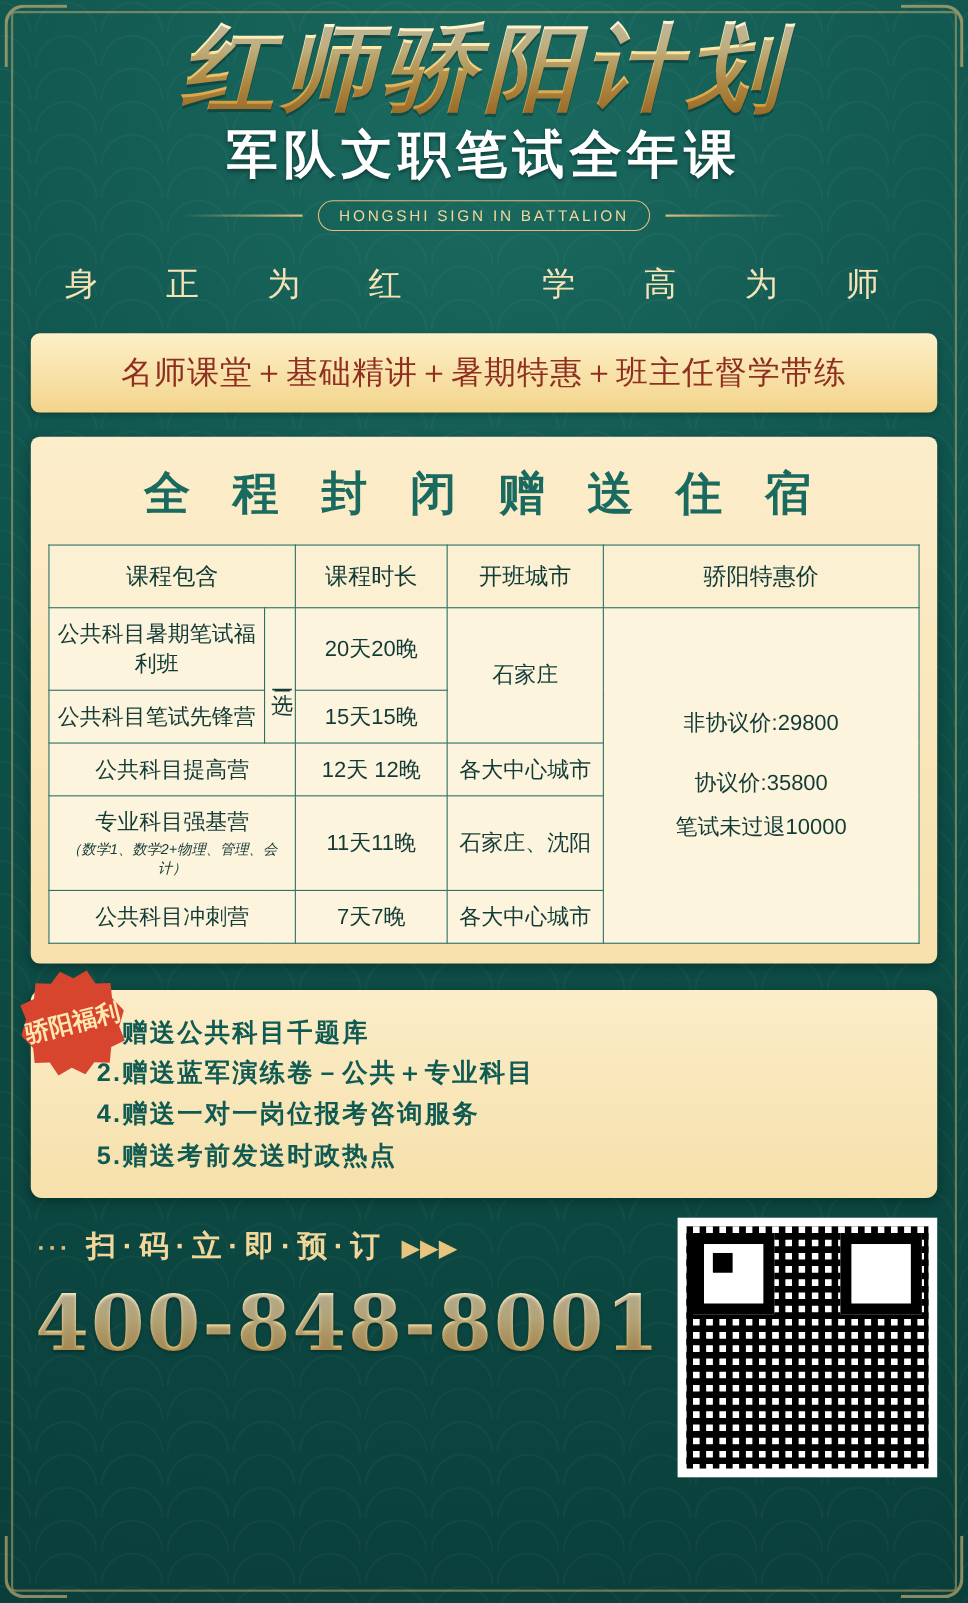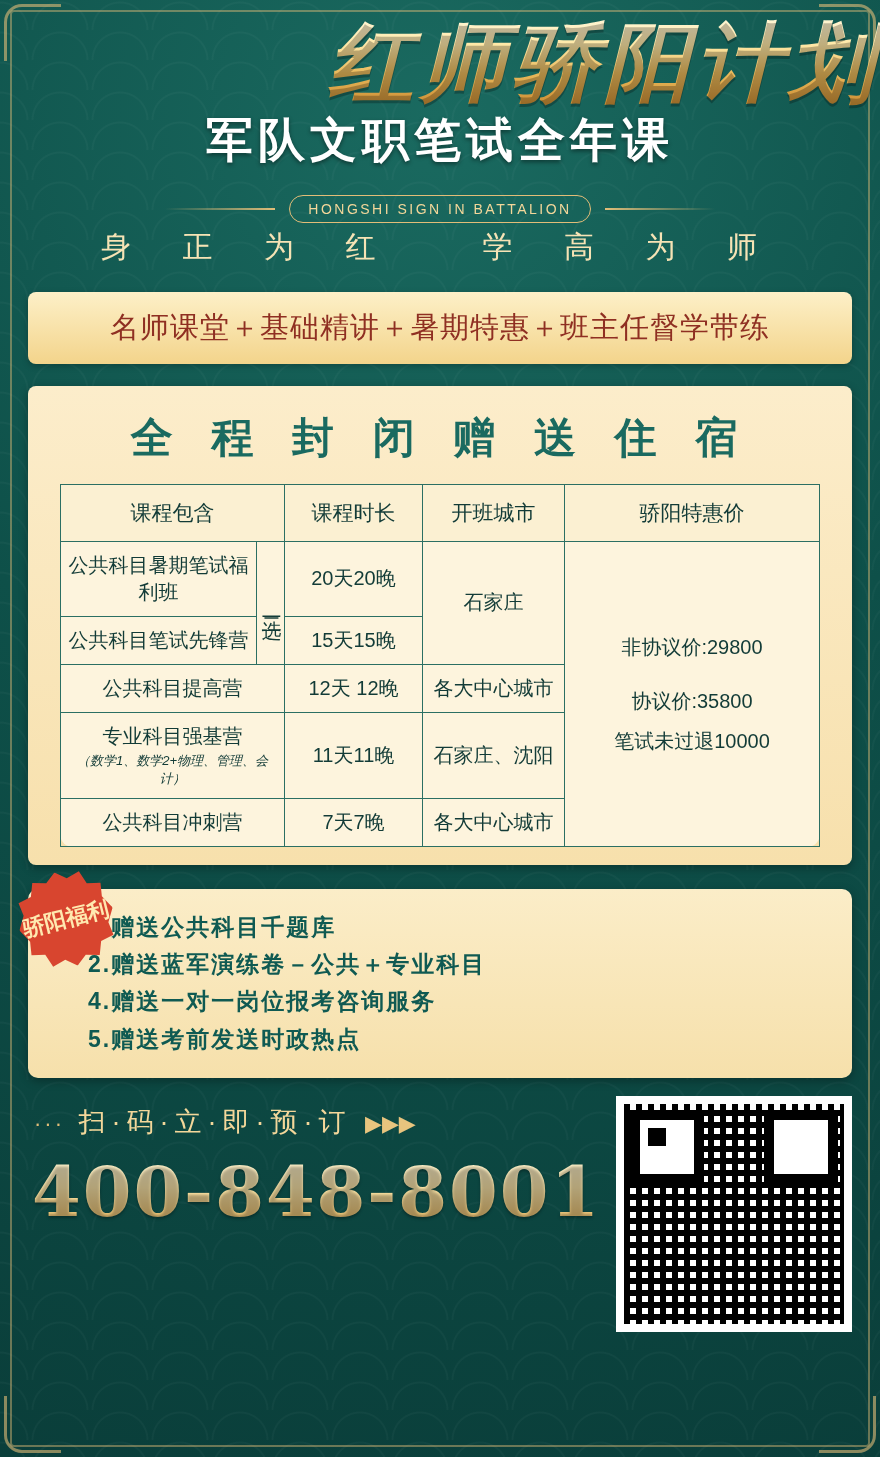--- a/index.html
+++ b/index.html
@@ -40,21 +40,21 @@
   .corner.tl{left:4px;top:4px;border-right:none;border-bottom:none;border-radius:18px 0 0 0;}
   .corner.tr{right:4px;top:4px;border-left:none;border-bottom:none;border-radius:0 18px 0 0;}
   .corner.bl{left:4px;bottom:4px;border-right:none;border-top:none;border-radius:0 0 0 18px;}
   .corner.br{right:4px;bottom:4px;border-left:none;border-top:none;border-radius:0 0 18px 0;}
 
   .content{position:relative;z-index:3;}
 
   
   .main-title{
     margin:16px 0 0;
-    text-align:right;
+    text-align:center;
     font-family:"DejaVu Serif","Liberation Serif",serif;
     font-size:86px;
     font-weight:bold;
     letter-spacing:6px;
     font-style:italic;
     background:linear-gradient(180deg,#fff7d9 0%,#ffe9a8 30%,#e8b85a 62%,#c8882f 100%);
     -webkit-background-clip:text;
     background-clip:text;
     color:transparent;
     text-shadow:0 3px 0 rgba(0,0,0,.25);
@@ -65,41 +65,41 @@
     text-align:center;
     font-family:"DejaVu Serif","Liberation Serif",serif;
     font-size:47px;
     font-weight:bold;
     color:#ffffff;
     letter-spacing:5px;
     text-shadow:0 2px 4px rgba(0,0,0,.45);
   }
   .badge-row{
     display:flex;align-items:center;justify-content:center;
-    gap:14px;margin-top:23px;
+    gap:14px;margin-top:10px;
   }
   .badge-row .rule{
     width:110px;height:2px;background:linear-gradient(90deg,rgba(226,189,120,0),#e2bd78);
   }
   .badge-row .rule.right{background:linear-gradient(90deg,#e2bd78,rgba(226,189,120,0));}
   .en-badge{
     border:1px solid #e2bd78;
     border-radius:14px;
     padding:5px 18px;
     color:#f3d79a;
     font-size:14px;
     letter-spacing:2.5px;
   }
   .motto{
-    margin-top:4px;
+    margin-top:28px;
     text-align:center;
     color:#f6e3b5;
     font-size:30px;
     letter-spacing:22px;
-    font-family:Liberation Serif, serif;
+    font-family:Liberation Mono, monospace;
   }
   .motto span.gap{display:inline-block;width:26px;}
 
   
   .feature-bar{
     margin:24px 28px 0;
     background:linear-gradient(180deg,#fdf0c8,#f3d48b);
     border-radius:8px;
     padding:16px 0;
     text-align:center;
@@ -108,38 +108,37 @@
     color:#8f2f22;
     letter-spacing:1px;
     box-shadow:0 2px 6px rgba(0,0,0,.25);
   }
 
   
   .card{
     margin:22px 28px 0;
     background:linear-gradient(180deg,#fcedcb 0%,#f7e0ac 100%);
     border-radius:8px;
-    padding:18px 32px 18px;
+    padding:18px 16px 18px;
     box-shadow:0 3px 10px rgba(0,0,0,.3);
   }
   .card-title{
     text-align:center;
     font-size:42px;
     font-weight:bold;
     color:#1a6a60;
     letter-spacing:12px;
     margin:6px 0 18px;
     font-family:"DejaVu Serif","Liberation Serif",serif;
   }
   table.courses{
     width:100%;
     border-collapse:collapse;
     background:#fdf4dd;
     table-layout:fixed;
-    border-radius:13px;
   }
   table.courses th,table.courses td{
     border:1px solid #2b6f63;
     text-align:center;
     color:#123b37;
     padding:10px 4px;
     font-size:20px;
   }
   table.courses th{
     font-size:21px;
@@ -207,21 +206,21 @@
     box-shadow:0 2px 6px rgba(0,0,0,.35);
   }
 
   
   .footer{
     position:relative;
     margin:26px 28px 0;
     min-height:210px;
   }
   .scan-line{
-    color:#f3d79a;font-size:27px;letter-spacing:6px;font-weight:normal;
+    color:#f3d79a;font-size:27px;letter-spacing:6px;font-weight:bold;
     padding-left:6px;
   }
   .scan-line .dots{color:#e2bd78;font-size:22px;letter-spacing:3px;}
   .arrows{color:#e8c47e;font-size:22px;letter-spacing:0;}
   .phone{
     margin-top:10px;
     font-size:70px;
     font-weight:bold;
     letter-spacing:2px;
     font-family:"DejaVu Serif","Liberation Serif",serif;

